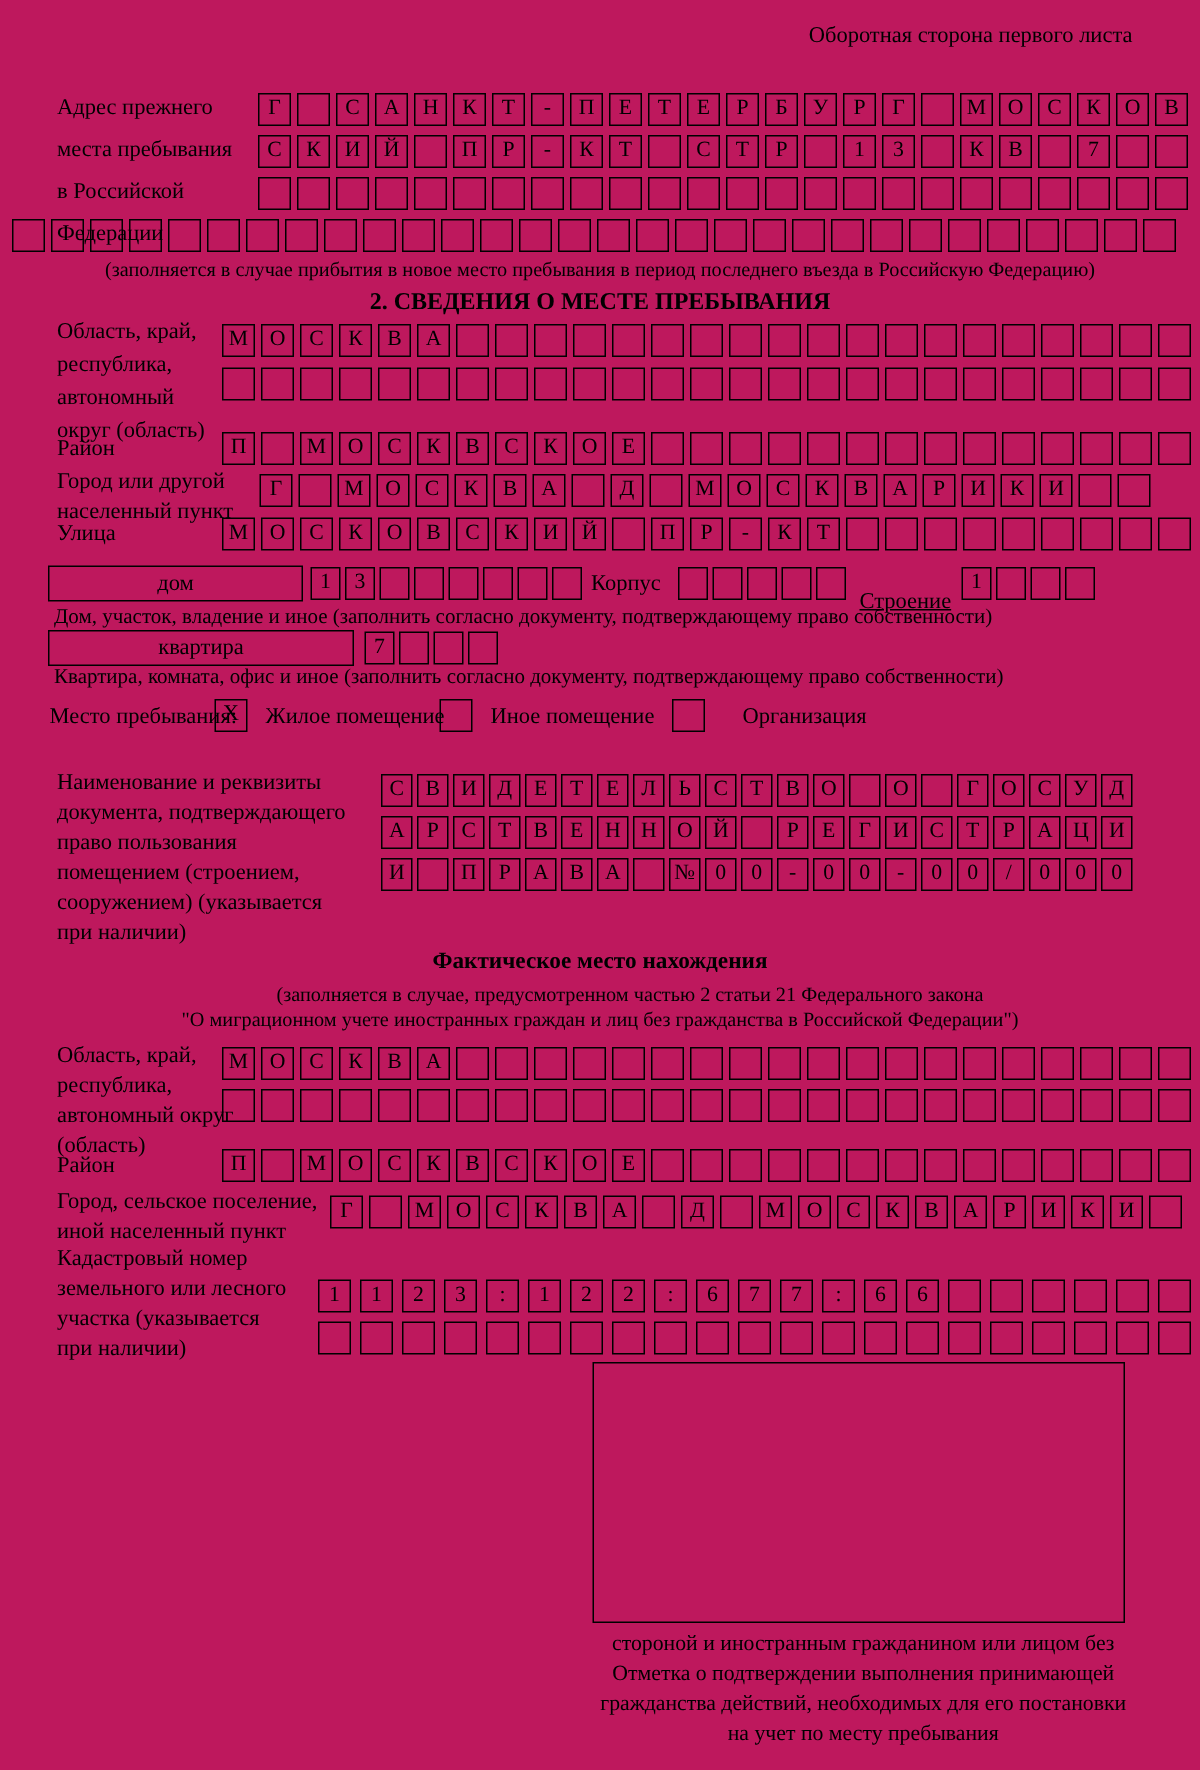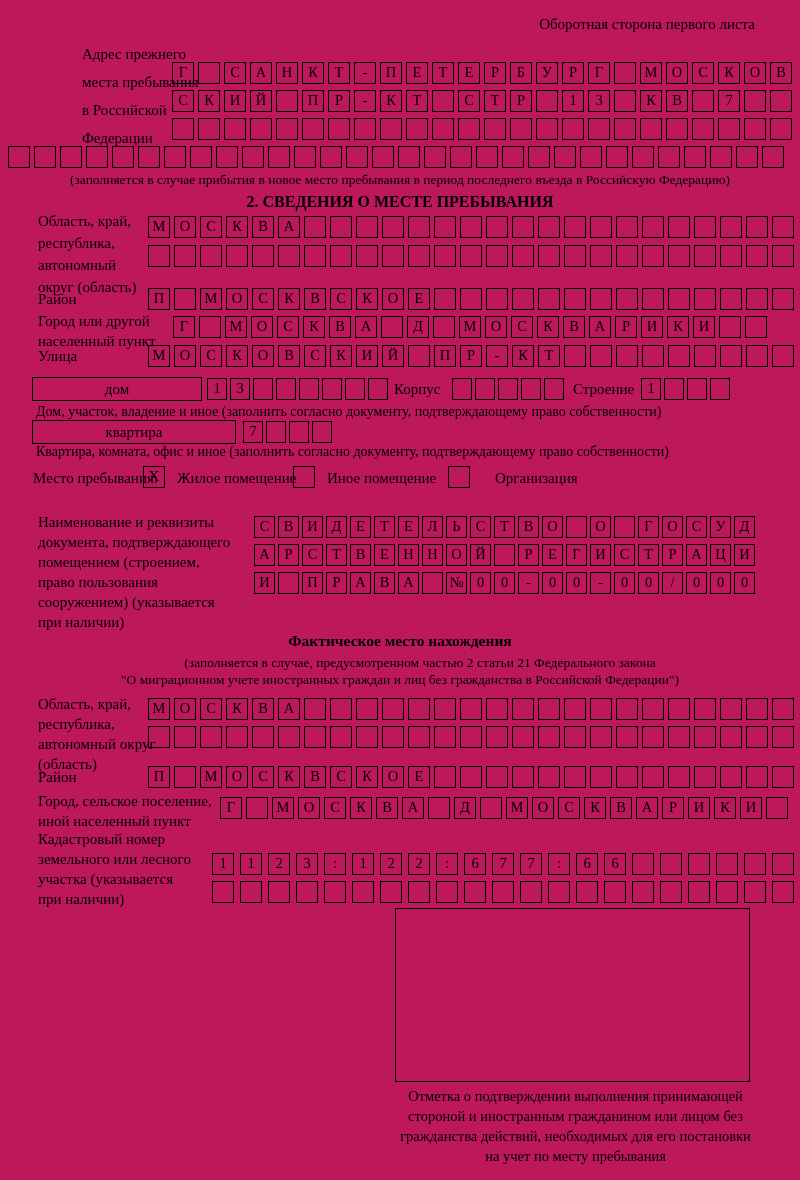--- a/index.html
+++ b/index.html
@@ -30,21 +30,21 @@
   .stampbox{border:1.6px solid #000;box-sizing:border-box;}
   .stampcap div{font-size:14.5px;height:20px;}
 </style>
 </head>
 <body>
 
 <div class="page">
 
   <div class="abs label" style="right:45px;top:16px;">Оборотная сторона первого листа</div>
 
-  <div class="abs lines lh28" style="left:38px;top:46px;margin-left:44px;">
+  <div class="abs lines lh28" style="left:38px;top:64px;">
       <div>Адрес прежнего</div>
       <div>места пребывания</div>
       <div>в Российской</div>
       <div>Федерации</div>
     </div>
   <div class="abs cells" style="left:172px;top:62px;">
       <span class="cell">Г</span>
       <span class="cell"></span>
       <span class="cell">С</span>
       <span class="cell">А</span>
@@ -318,21 +318,21 @@
       <span class="cell"></span>
     </div>
   <div class="abs label" style="left:394px;top:381px;">Корпус</div>
   <div class="abs cells tight" style="left:452px;top:378px;">
       <span class="cell"></span>
       <span class="cell"></span>
       <span class="cell"></span>
       <span class="cell"></span>
       <span class="cell"></span>
     </div>
-  <div class="abs label" style="left:573px;top:381px;">Строение</div>
+  <div class="abs label" style="left:573px;top:393px;text-decoration:underline;">Строение</div>
   <div class="abs cells tight" style="left:641px;top:378px;">
       <span class="cell">1</span>
       <span class="cell"></span>
       <span class="cell"></span>
       <span class="cell"></span>
     </div>
   <div class="abs caption" style="left:36px;top:404px;">Дом, участок, владение и иное (заполнить согласно документу, подтверждающему право собственности)</div>
 
   <div class="abs widebox" style="left:32px;top:420px;width:204px;">квартира</div>
   <div class="abs cells tight" style="left:243px;top:421px;">
@@ -347,22 +347,22 @@
   <div class="abs checkbox" style="left:143px;top:466px;">X</div>
   <div class="abs label" style="left:177px;top:470px;">Жилое помещение</div>
   <div class="abs checkbox" style="left:293px;top:466px;"></div>
   <div class="abs label" style="left:327px;top:470px;">Иное помещение</div>
   <div class="abs checkbox" style="left:448px;top:466px;"></div>
   <div class="abs label" style="left:495px;top:470px;">Организация</div>
 
   <div class="abs lines lh20" style="left:38px;top:514px;">
       <div>Наименование и реквизиты</div>
       <div>документа, подтверждающего</div>
+      <div>право пользования</div>
       <div>помещением (строением,</div>
-      <div>право пользования</div>
       <div>сооружением) (указывается</div>
       <div>при наличии)</div>
     </div>
   <div class="abs cells doc" style="left:254px;top:516px;">
       <span class="cell">С</span>
       <span class="cell">В</span>
       <span class="cell">И</span>
       <span class="cell">Д</span>
       <span class="cell">Е</span>
       <span class="cell">Т</span>
@@ -600,19 +600,19 @@
       <span class="cell"></span>
       <span class="cell"></span>
       <span class="cell"></span>
       <span class="cell"></span>
       <span class="cell"></span>
       <span class="cell"></span>
     </div>
 
   <div class="abs stampbox" style="left:395px;top:908px;width:355px;height:174px;"></div>
   <div class="abs stampcap" style="left:393px;top:1088px;width:365px;text-align:center;">
+      <div>стороной и иностранным гражданином или лицом без</div>
       <div>Отметка о подтверждении выполнения принимающей</div>
-      <div>стороной и иностранным гражданином или лицом без</div>
       <div>гражданства действий, необходимых для его постановки</div>
       <div>на учет по месту пребывания</div>
     </div>
 
 </div>
 
 </body></html>

